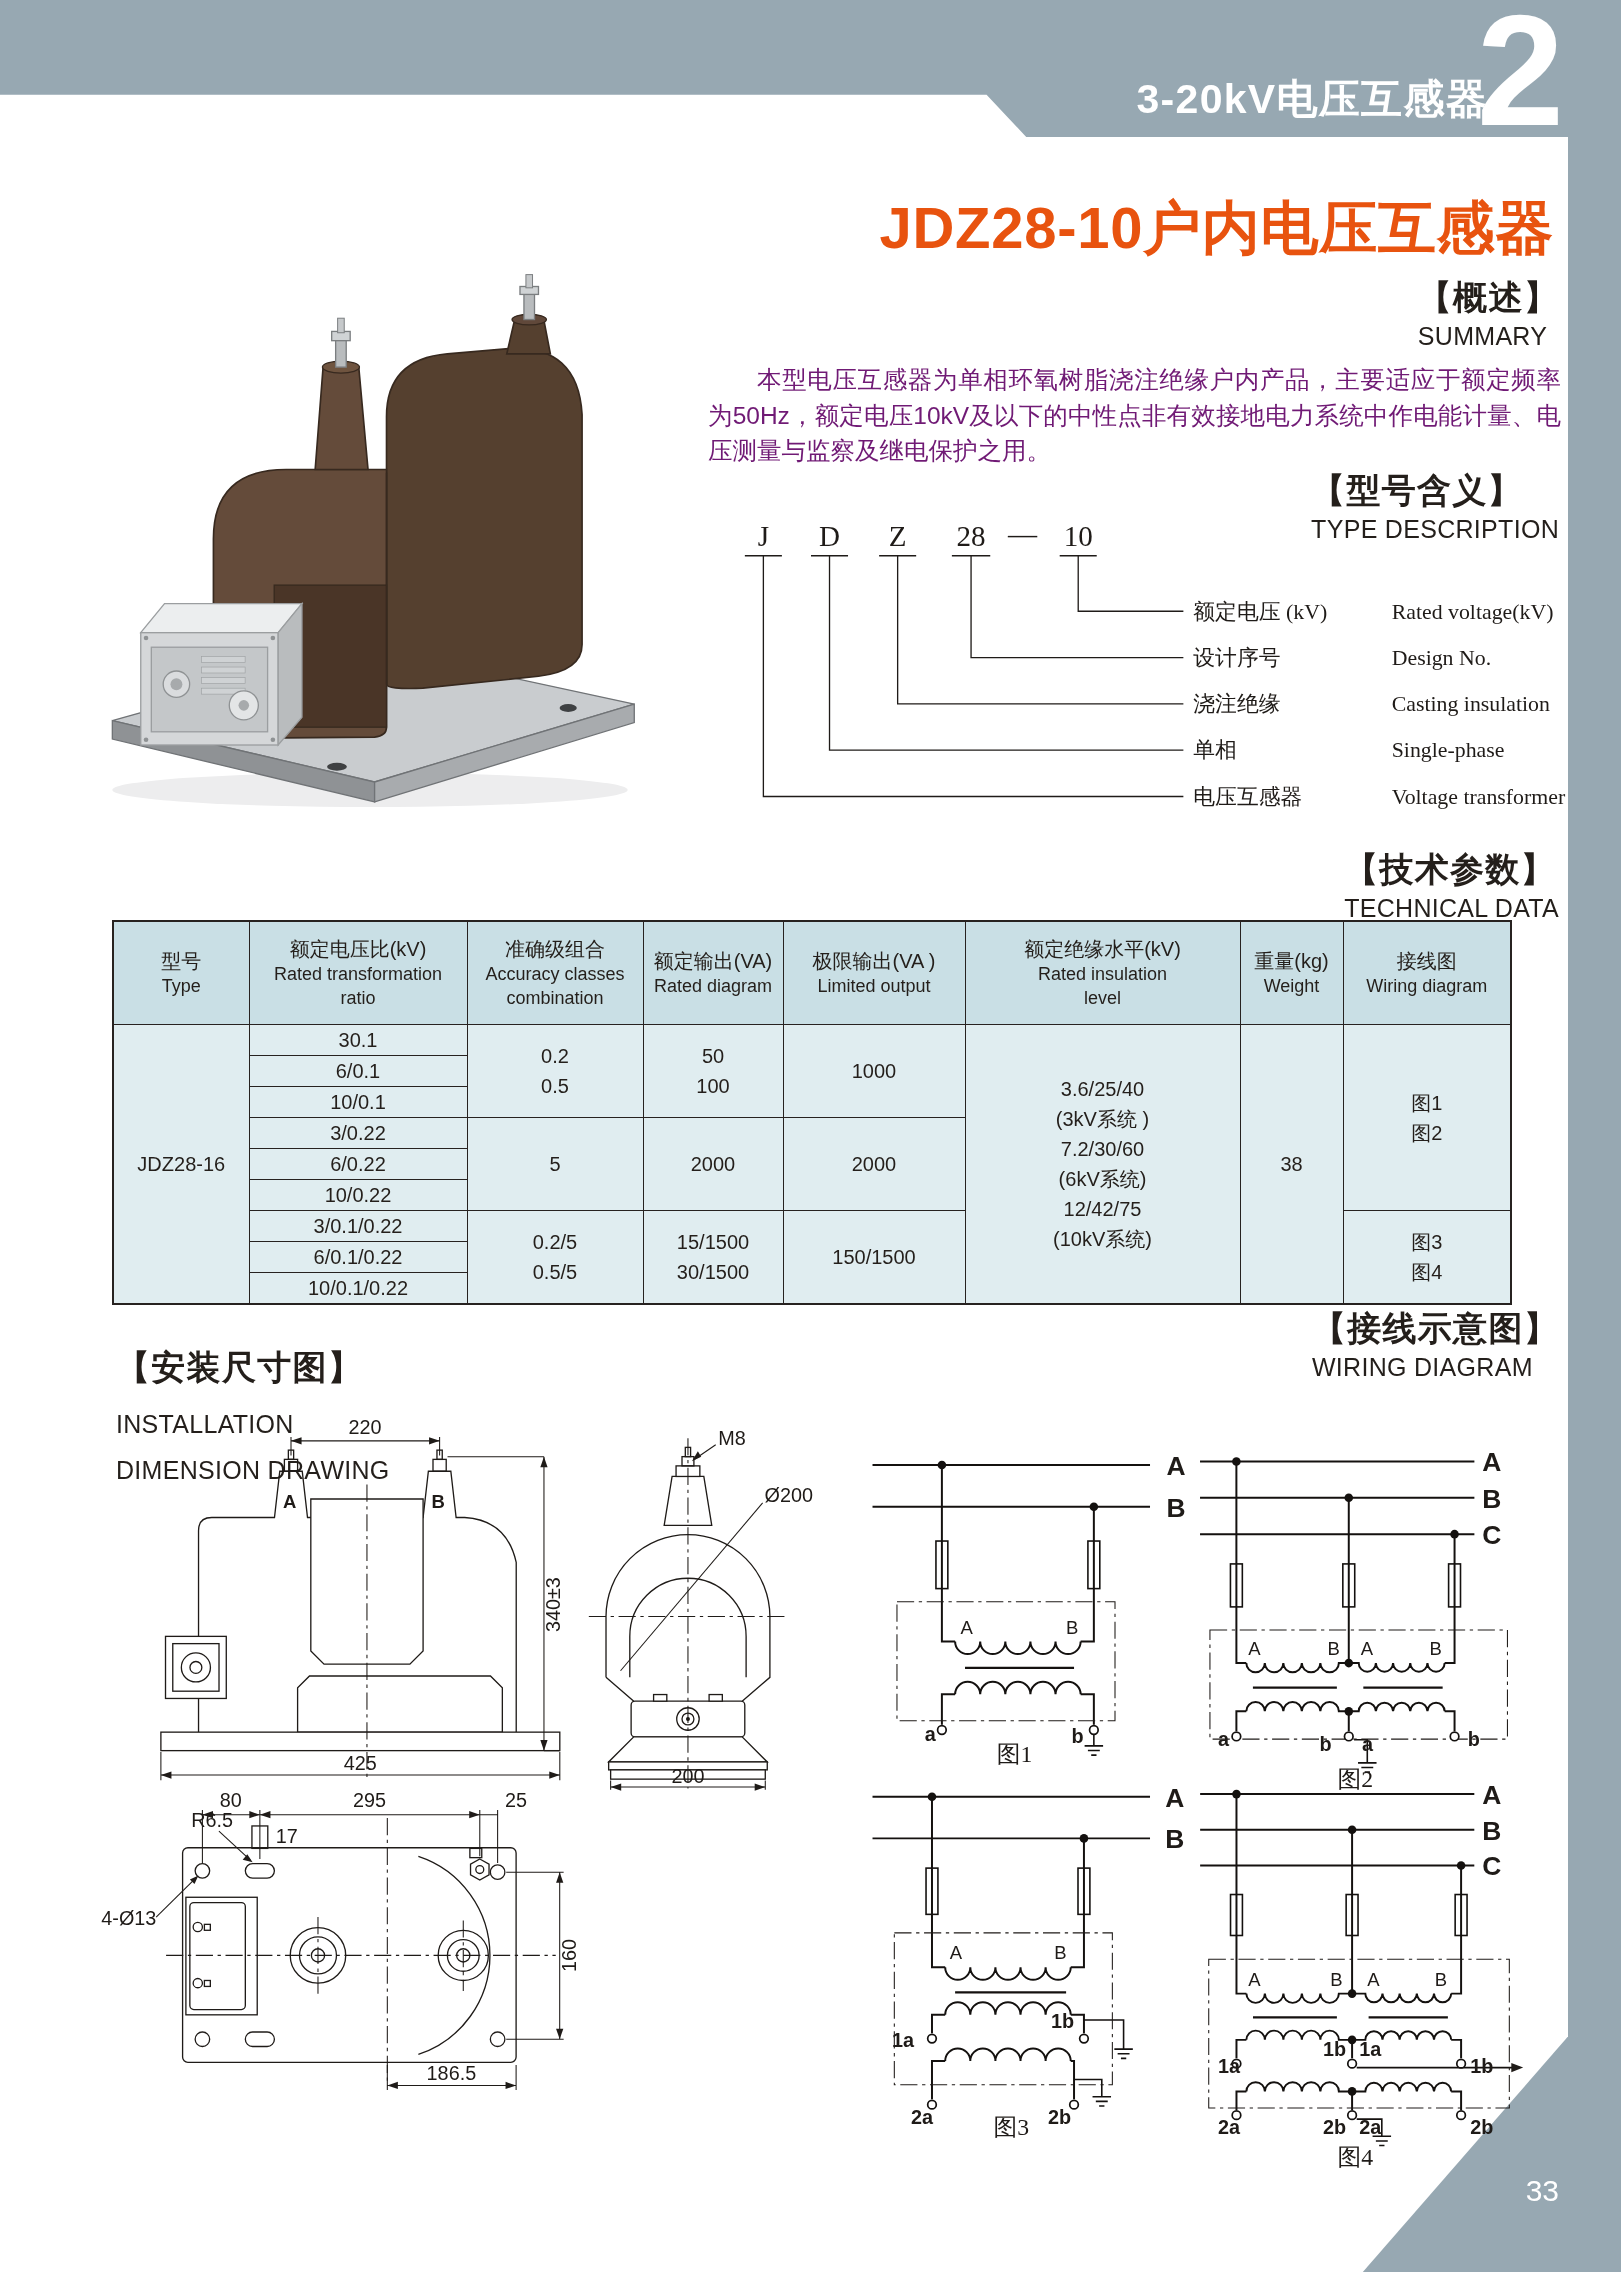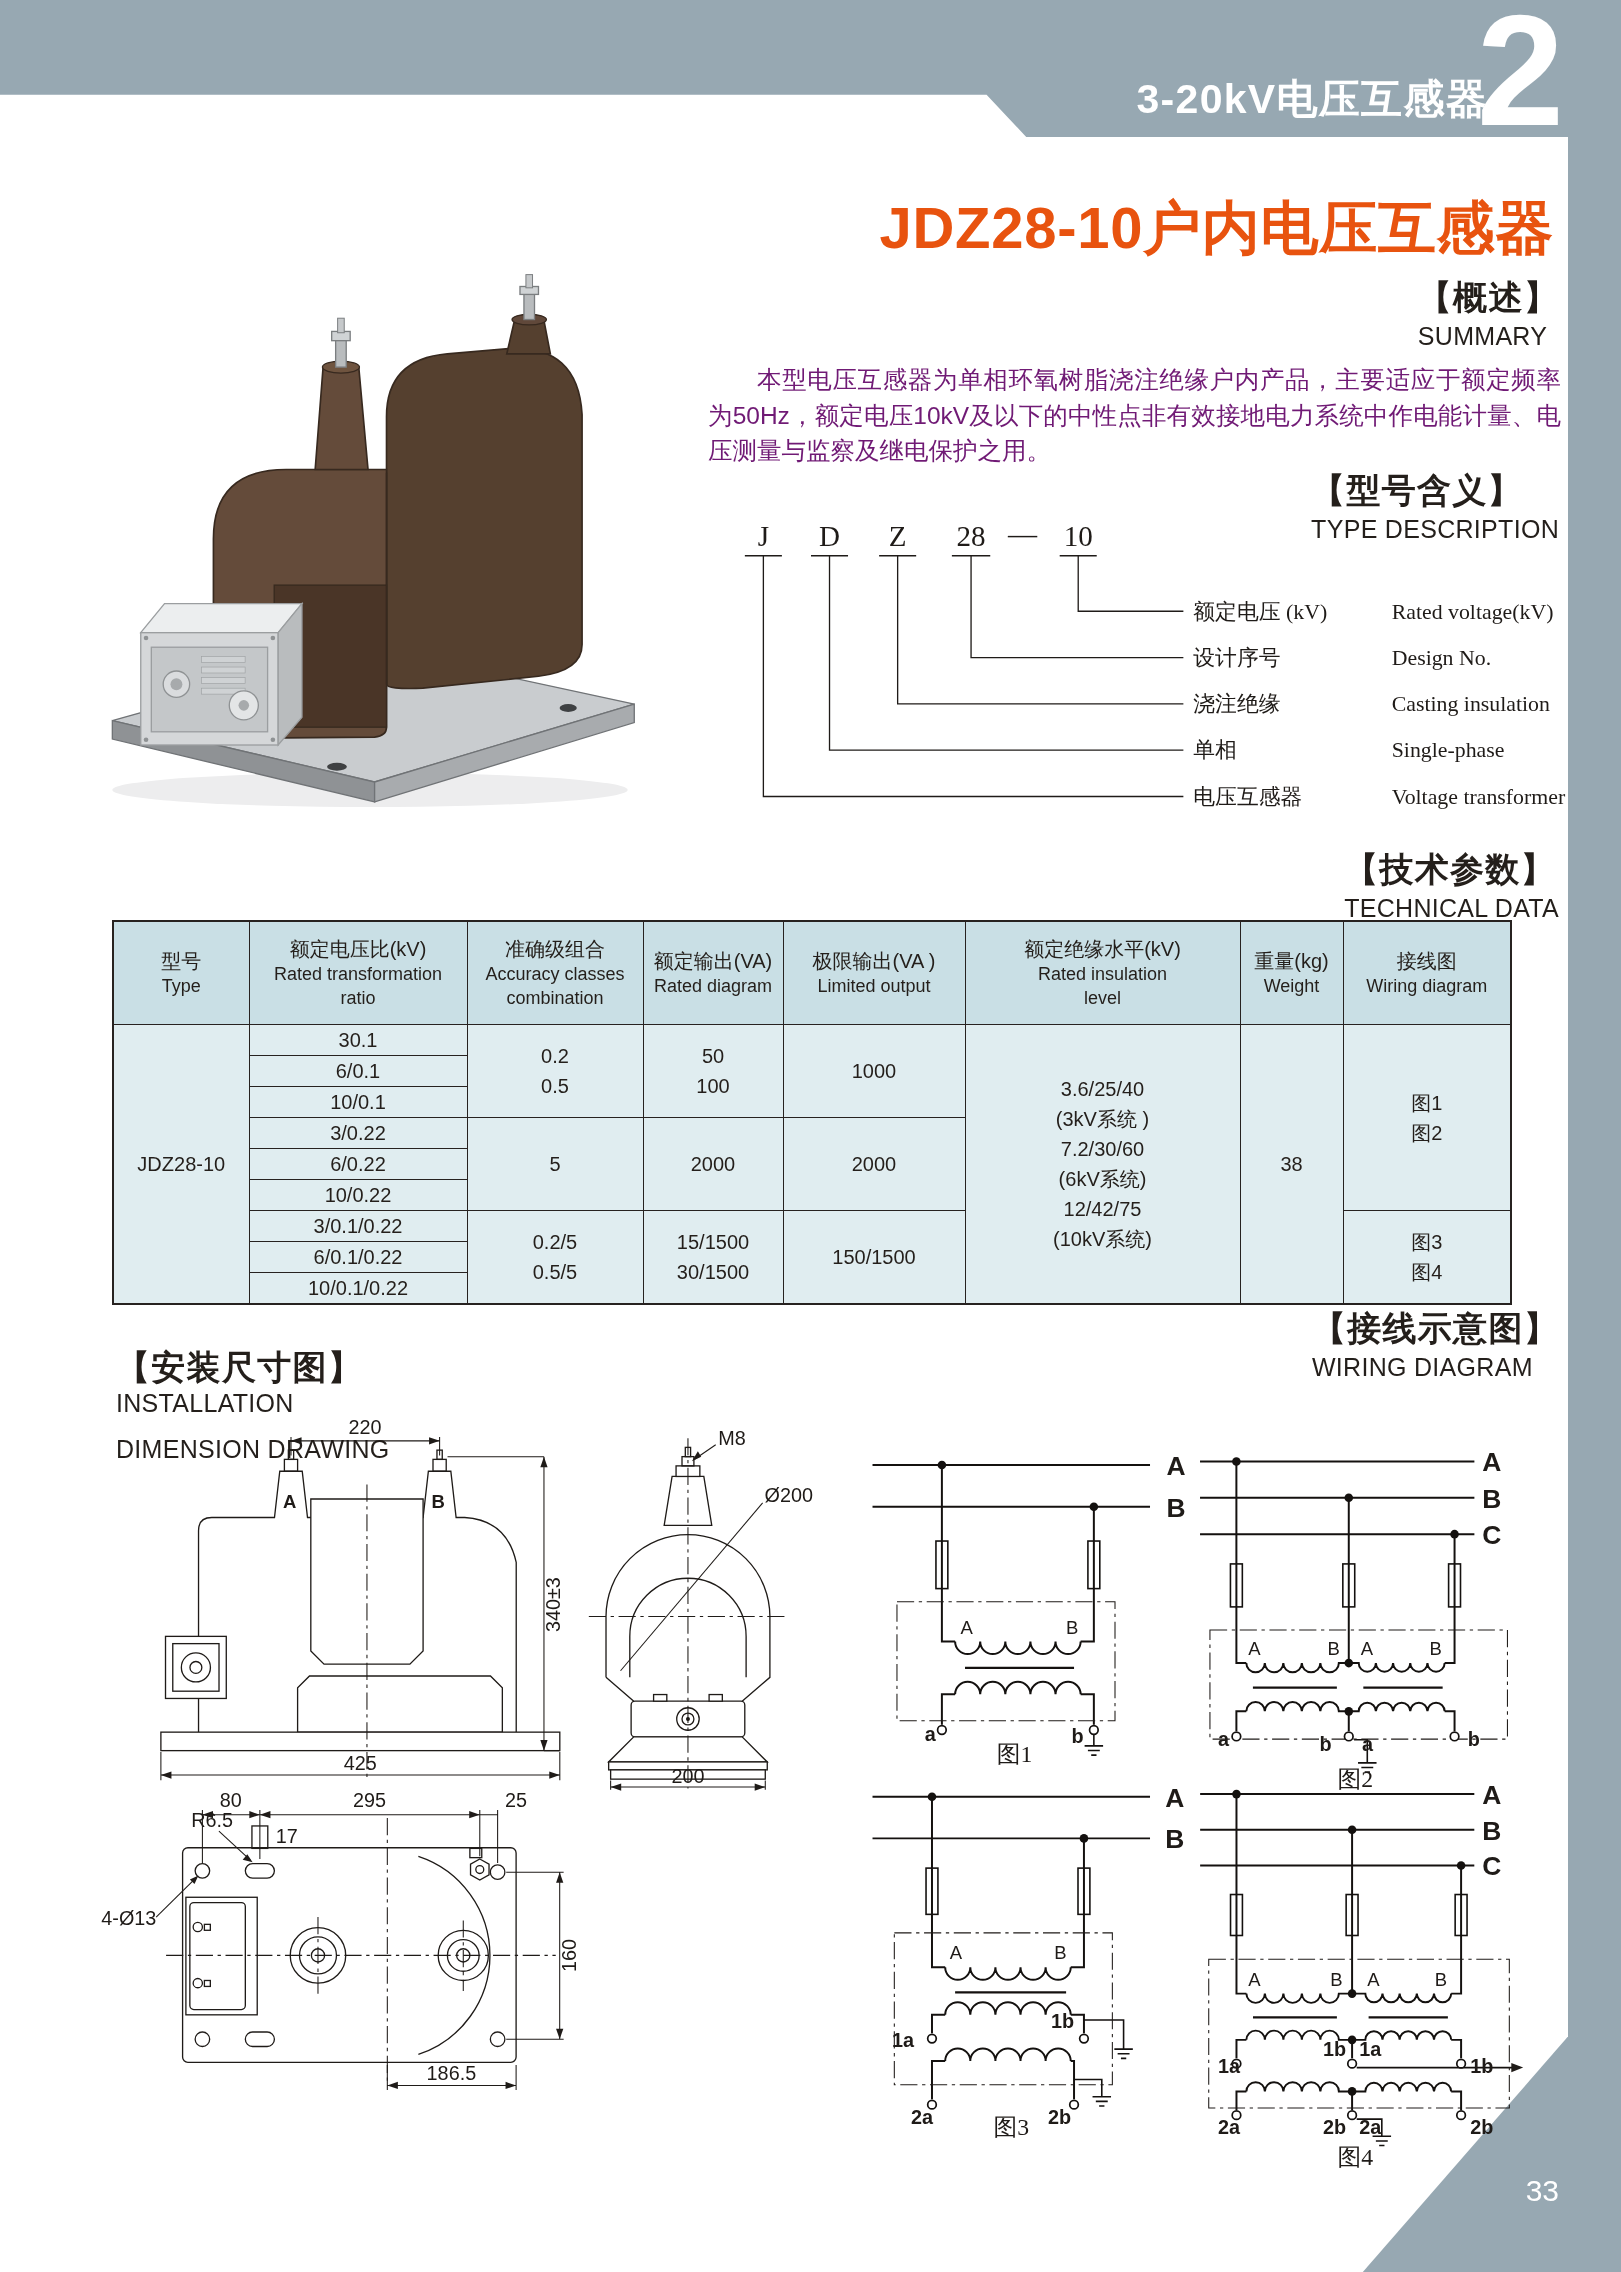--- a/index.html
+++ b/index.html
@@ -180,21 +180,21 @@
     <th><span class="hzh">准确级组合</span><span class="hen">Accuracy classes
 combination</span></th>
     <th><span class="hzh">额定输出(VA)</span><span class="hen">Rated diagram</span></th>
     <th><span class="hzh">极限输出(VA )</span><span class="hen">Limited  output</span></th>
     <th><span class="hzh">额定绝缘水平(kV)</span><span class="hen">Rated  insulation
 level</span></th>
     <th><span class="hzh">重量(kg)</span><span class="hen">Weight</span></th>
     <th><span class="hzh">接线图</span><span class="hen">Wiring  diagram</span></th>
   </tr>
   <tr>
-    <td rowspan="9">JDZ28-10</td>
+    <td rowspan="9">JDZ28-16</td>
     <td>30.1</td>
     <td rowspan="3" class="sp2">0.2
 0.5</td>
     <td rowspan="3" class="sp2">50
 100</td>
     <td rowspan="3">1000</td>
     <td rowspan="9" class="sp2">3.6/25/40
 (3kV系统 )
 7.2/30/60
 (6kV系统)
@@ -236,21 +236,21 @@
         <td>6/0.1/0.22</td>
       </tr>
   <tr>
         <td>10/0.1/0.22</td>
       </tr>
 </tbody>
   </table>
 
 <div class="abs sec" style="left:116px;top:1350px">
   <div class="zh">【安装尺寸图】</div>
-  <div class="en" style="margin-top:2px">INSTALLATION</div>
+  <div class="en" style="margin-top:23px">INSTALLATION</div>
   <div class="en" style="margin-top:16px">DIMENSION DRAWING</div>
 </div>
 <div class="abs sec sec-r" style="right:63px;top:1311px">
   <div class="zh">【接线示意图】</div>
   <div class="en">WIRING DIAGRAM</div>
 </div>
 
 <svg class="abs" style="left:149px;top:1418px" width="426" height="374" viewBox="0 0 645 565">
   <g class="ln">
     <path d="M75,475 L75,170 Q75,150 95,150 L190,150 L198,80 L232,80 L240,150 L415,150 L423,80 L457,80 L465,150 L478,150 Q542,154 556,218 L556,475"></path>

